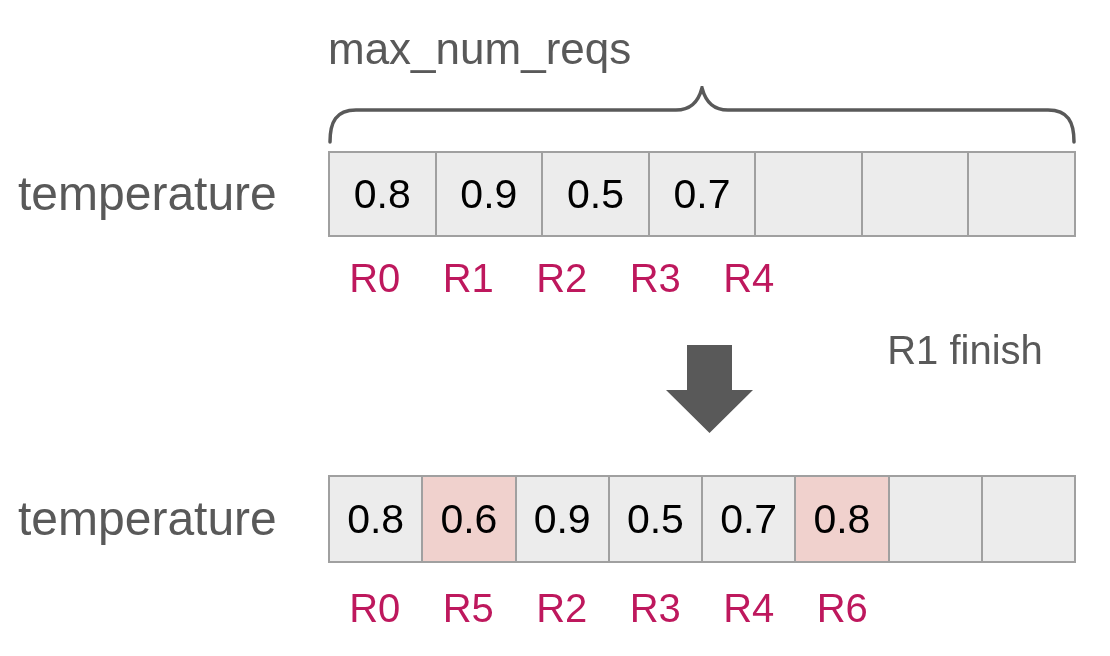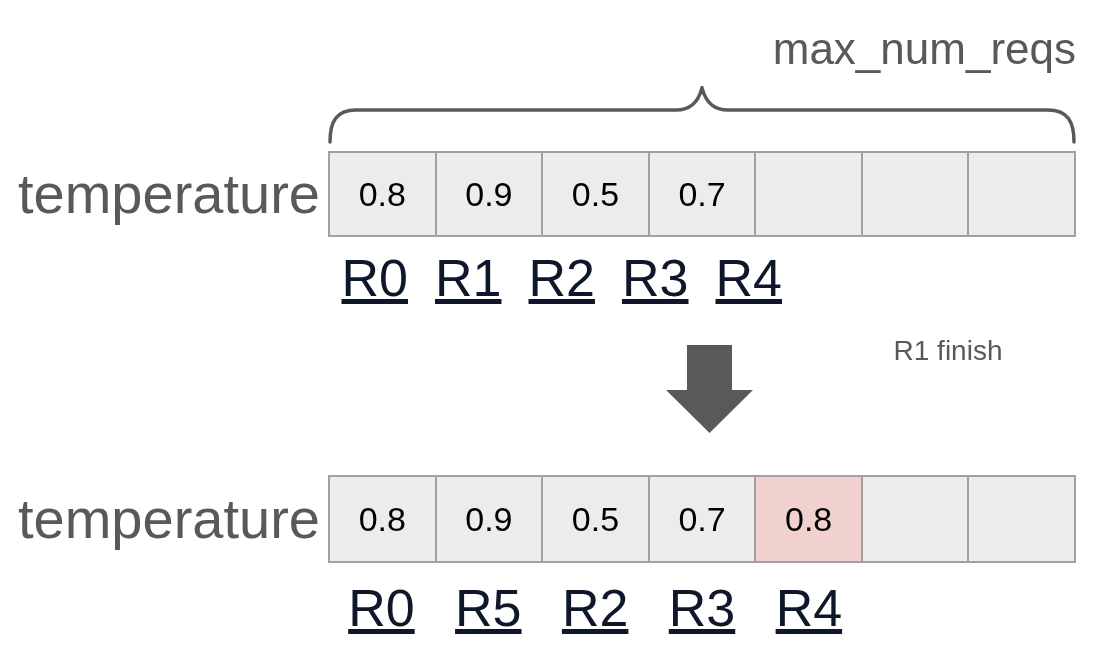--- a/index.html
+++ b/index.html
@@ -5,57 +5,57 @@
   html,body{margin:0;padding:0;background:#ffffff;}
   .canvas{
     position:relative;
     width:1110px;height:656px;
     background:#ffffff;
     font-family:"Liberation Sans", sans-serif;
     overflow:hidden;
   }
   .brace-title{
     position:absolute;left:328px;top:24px;width:748px;
-    text-align:right;font-size:44px;line-height:50px;
+    text-align:left;font-size:44px;line-height:50px;
     color:var(--gray-text,#595959);
   }
   .brace-svg{position:absolute;left:328px;top:86px;}
   .row-side-label{
     position:absolute;left:18px;width:300px;
-    font-size:56px;line-height:52px;text-align:left;
+    font-size:48px;line-height:52px;text-align:left;
     color:var(--gray-text,#595959);
   }
   .cells{
     position:absolute;left:328px;width:748px;
     display:flex;box-sizing:border-box;
     border:2px solid var(--border,#a0a0a0);
     background:var(--cell-bg,#ececec);
   }
   .cell{
     flex:1 1 0;
     border-right:2px solid var(--border,#a0a0a0);
     background:var(--cell-bg,#ececec);
     display:flex;align-items:center;justify-content:center;
-    font-size:34px;color:#000000;
+    font-size:41px;color:#000000;
   }
   .cell:last-child{border-right:none;}
   .cell.highlight{background:var(--highlight,#f0d1cd);}
   .req-labels{
     position:absolute;left:328px;width:748px;height:56px;
     display:flex;
   }
   .req-label{
     flex:1 1 0;
     display:flex;align-items:center;justify-content:center;
-    font-size:52px;line-height:56px;color:#0f172a;text-decoration:underline;
+    font-size:40px;line-height:56px;color:#be185d;
   }
   .arrow-svg{position:absolute;left:666px;top:345px;}
   .transition-note{
-    position:absolute;left:803px;top:322px;width:290px;
-    text-align:center;font-size:28px;line-height:57px;
+    position:absolute;left:820px;top:322px;width:290px;
+    text-align:center;font-size:40px;line-height:57px;
     color:var(--gray-text,#595959);
   }
 </style>
 </head>
 <body>
 
 <div class="canvas">
 
   <div class="brace-title">max_num_reqs</div>
 
@@ -89,30 +89,32 @@
     <polygon points="21,0 66,0 66,45 87,45 43.5,88 0,45 21,45" fill="#595959"></polygon>
   </svg>
 
   <div class="transition-note">
     <div>R1 finish</div>
   </div>
 
   <div class="row-side-label" style="top:493px;">temperature</div>
   <div class="cells" style="top:475px;height:88px;" id="cells1">
       <div class="cell">0.8</div>
+      <div class="cell highlight">0.6</div>
       <div class="cell">0.9</div>
       <div class="cell">0.5</div>
       <div class="cell">0.7</div>
       <div class="cell highlight">0.8</div>
       <div class="cell"></div>
       <div class="cell"></div>
     </div>
   <div class="req-labels" style="top:580px;" id="reqs1">
       <div class="req-label">R0</div>
       <div class="req-label">R5</div>
       <div class="req-label">R2</div>
       <div class="req-label">R3</div>
       <div class="req-label">R4</div>
+      <div class="req-label">R6</div>
       <div class="req-label"></div>
       <div class="req-label"></div>
     </div>
 
 </div>
 
 </body></html>

